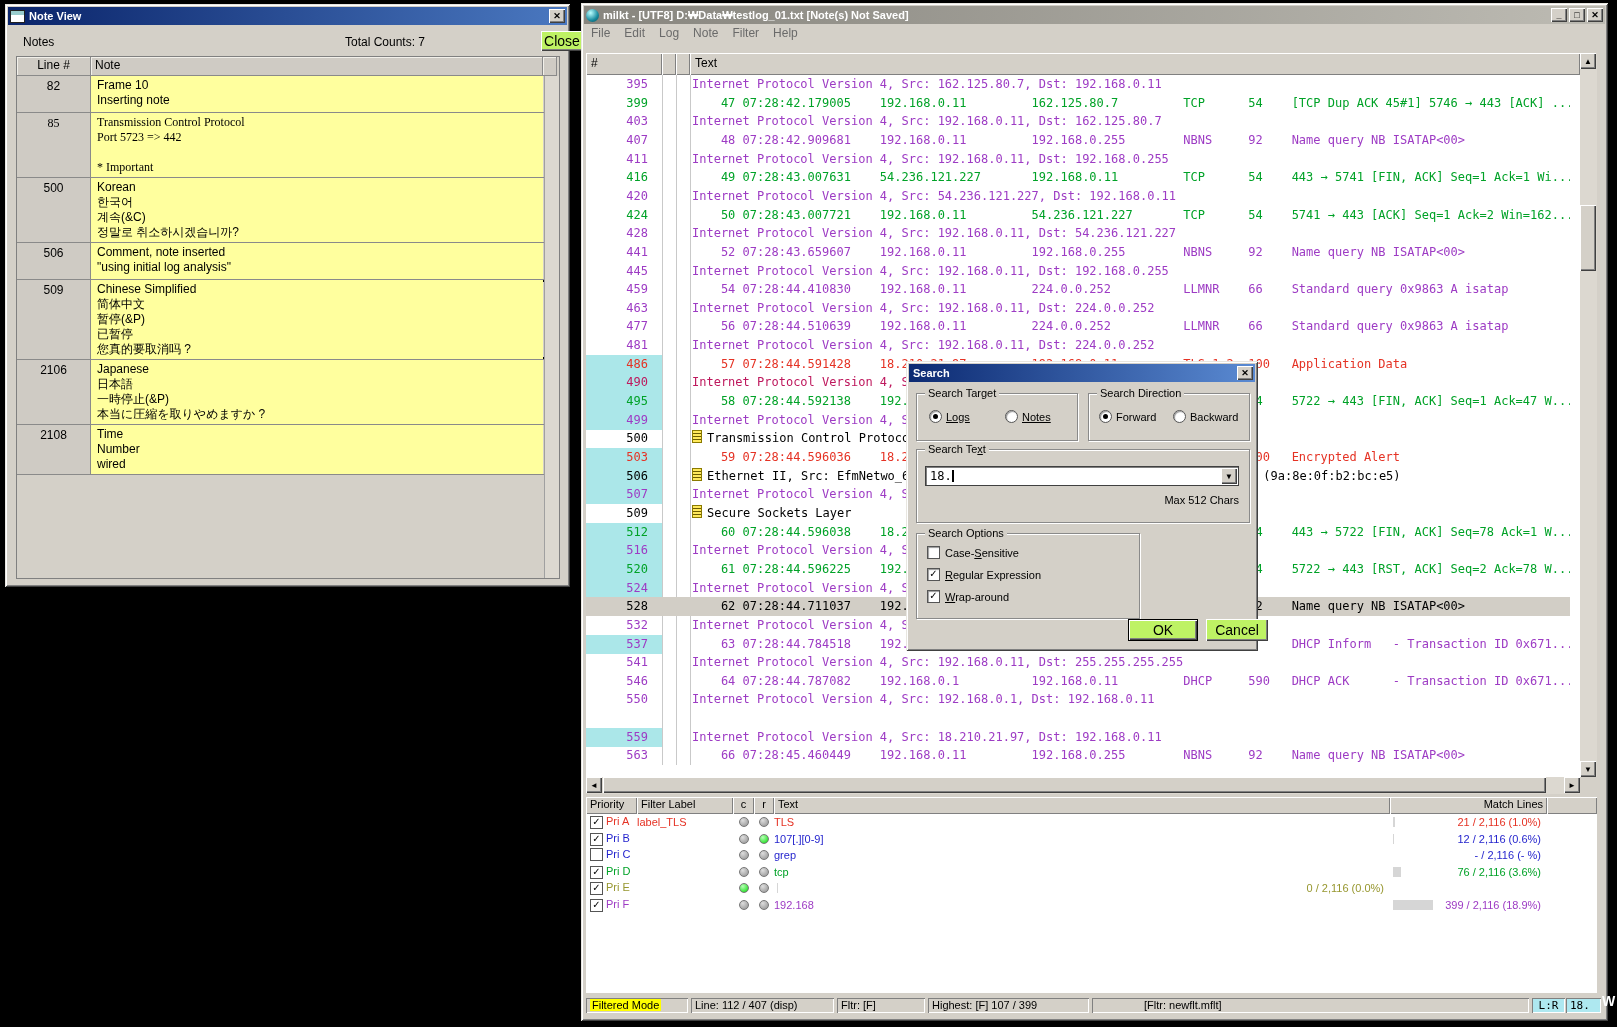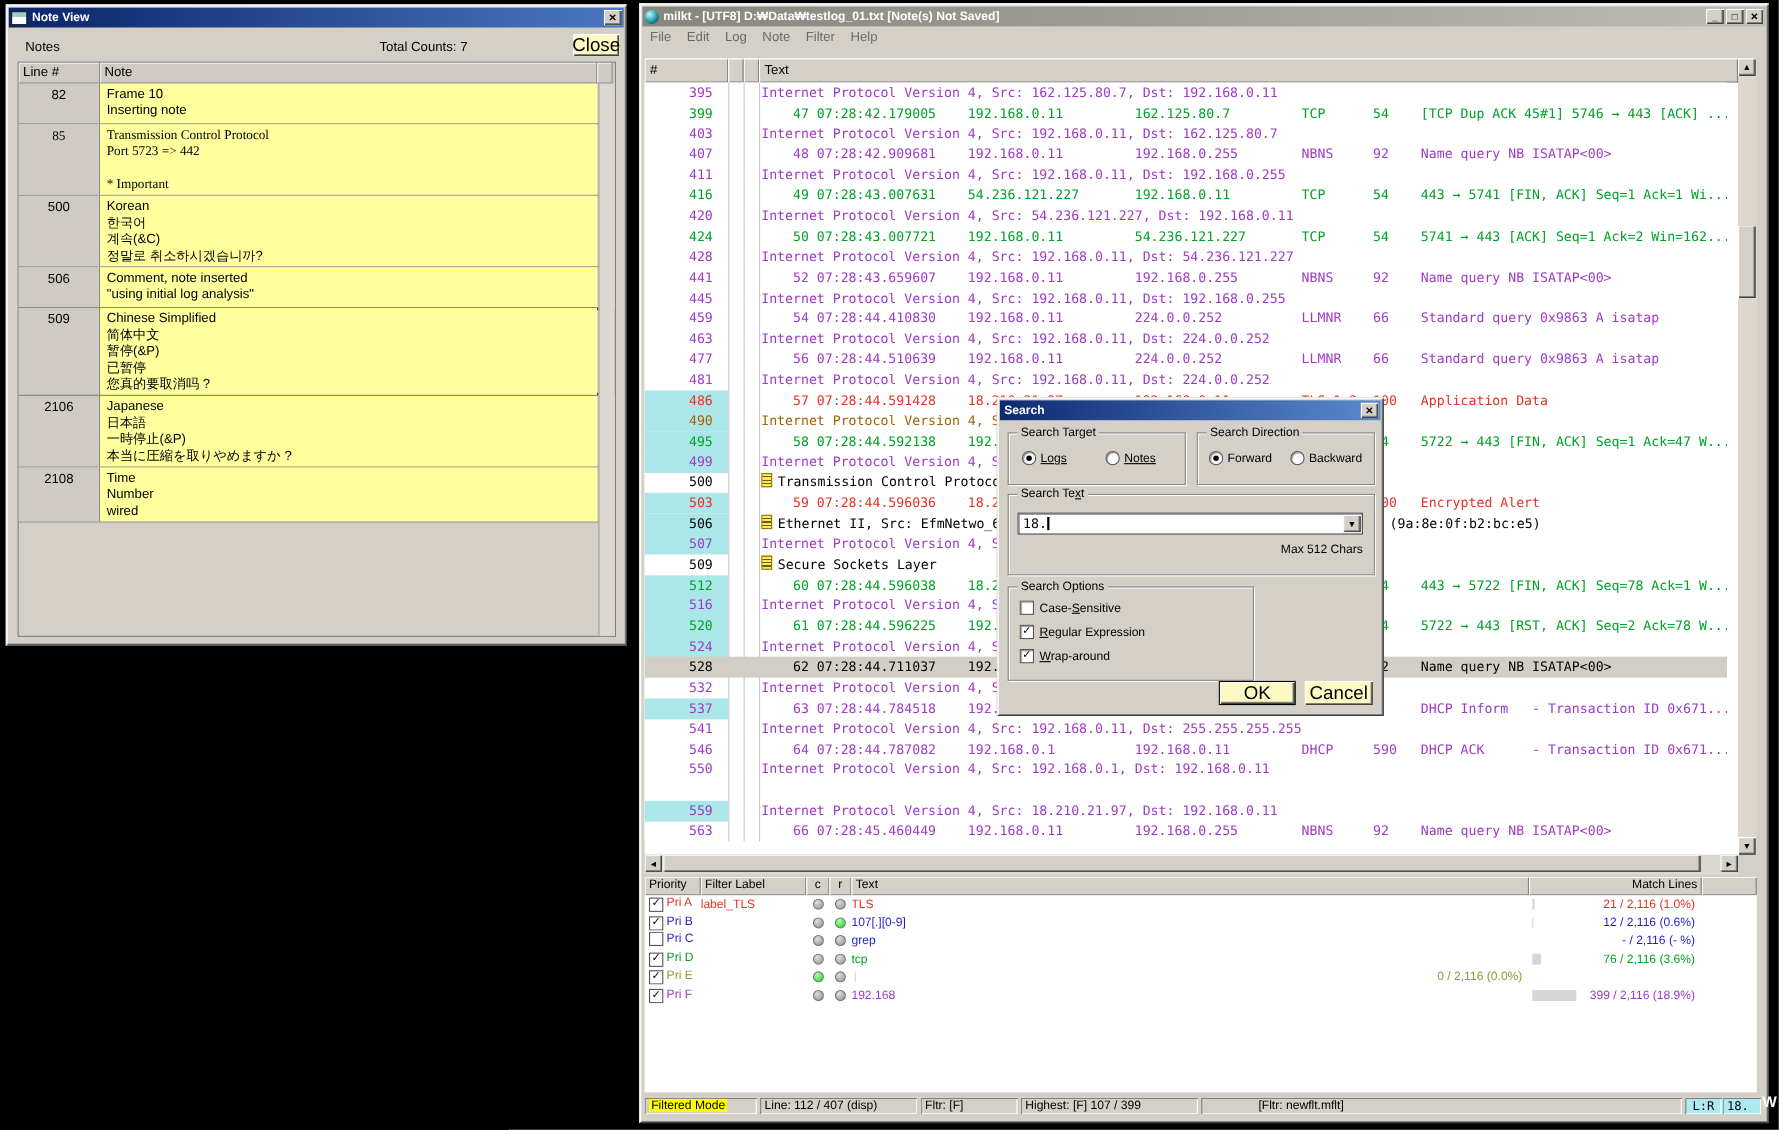--- a/index.html
+++ b/index.html
@@ -9,22 +9,22 @@
        box-shadow:inset 1px 1px 0 #e8e6e0,inset -1px -1px 0 #404040,inset 2px 2px 0 #fff,inset -2px -2px 0 #808080;}
   .titlebar{position:absolute;left:3px;top:3px;right:3px;height:18px;display:flex;align-items:center;
             padding:0 2px;color:#fff;font-size:11px;font-weight:bold;overflow:hidden;}
   .tb-blue{background:linear-gradient(90deg,#0a246a,#4a78c0);}
   .tb-blue2{background:linear-gradient(90deg,#0c2a72,#5a8ad2);}
   .tb-gray{background:linear-gradient(90deg,#87857e,#bdbbb3);}
   .tb-title{margin-left:4px;white-space:nowrap;flex:1;}
   .tb-btn{width:16px;height:14px;background:#D4D0C8;color:#000;font-size:9px;font-weight:bold;
           display:flex;align-items:center;justify-content:center;margin-left:2px;
           box-shadow:inset 1px 1px 0 #fff,inset -1px -1px 0 #404040,inset -2px -2px 0 #808080;}
-  .btn{background:#fef9c3;color:#000;display:flex;align-items:center;justify-content:center;
-       box-shadow:inset 1px 1px 0 #fff,inset -1px -1px 0 #404040,inset -2px -2px 0 #808080;font-size:17px;}
+  .btn{background:#bef264;color:#000;display:flex;align-items:center;justify-content:center;
+       box-shadow:inset 1px 1px 0 #fff,inset -1px -1px 0 #404040,inset -2px -2px 0 #808080;font-size:14px;margin-left:20px;}
   
   #note-window{left:5px;top:4px;width:565px;height:583px;}
   #nv-icon{width:13px;height:11px;background:linear-gradient(180deg,#9cc 0 4px,#fff 4px);border:1px solid #222;}
   #nv-notes-label{position:absolute;left:18px;top:31px;font-size:12px;}
   #nv-counts{position:absolute;left:340px;top:31px;font-size:12px;}
   #nv-close{position:absolute;left:516px;top:27px;width:42px;height:20px;}
   #nv-table{position:absolute;left:11px;top:52px;width:542px;height:521px;background:#D4D0C8;
             border:1px solid #808080;}
   #nv-header{display:grid;grid-template-columns:74px 452px 14px;height:19px;}
   .nv-hcell{background:#CFCBC4;border-right:1px solid #8a8a8a;border-bottom:1px solid #8a8a8a;
@@ -112,21 +112,21 @@
   <div class="titlebar tb-blue">
     <span id="nv-icon"></span>
     <span class="tb-title">Note View</span>
     <span class="tb-btn">✕</span>
   </div>
   <div id="nv-notes-label">Notes</div>
   <div id="nv-counts">Total Counts: 7</div>
   <div class="btn" id="nv-close">Close</div>
   <div id="nv-table">
     <div id="nv-header">
-      <div class="nv-hcell" style="text-align:left">Line #</div>
+      <div class="nv-hcell" style="text-align:center">Line #</div>
       <div class="nv-hcell">Note</div>
       <div class="nv-hcell"></div>
     </div>
     <div id="nv-rows">
         <div class="nv-row" style="height: 36px;">
           <div class="nv-line">82</div>
           <div class="nv-note">Frame 10
 Inserting note</div>
         </div>
         <div class="nv-row" style="height: 64px; font-family: Liberation Serif, serif;">
@@ -211,21 +211,21 @@
         <div class="log-row" style="top: 111.9px; color: rgb(157, 59, 196);"><span class="lr-num">420</span><span class="lr-text">Internet Protocol Version 4, Src: 54.236.121.227, Dst: 192.168.0.11</span></div>
         <div class="log-row" style="top: 130.55px; color: rgb(0, 162, 39);"><span class="lr-num">424</span><span class="lr-text">    50 07:28:43.007721    192.168.0.11         54.236.121.227       TCP      54    5741 → 443 [ACK] Seq=1 Ack=2 Win=162...</span></div>
         <div class="log-row" style="top: 149.2px; color: rgb(157, 59, 196);"><span class="lr-num">428</span><span class="lr-text">Internet Protocol Version 4, Src: 192.168.0.11, Dst: 54.236.121.227</span></div>
         <div class="log-row" style="top: 167.85px; color: rgb(157, 59, 196);"><span class="lr-num">441</span><span class="lr-text">    52 07:28:43.659607    192.168.0.11         192.168.0.255        NBNS     92    Name query NB ISATAP&lt;00&gt;</span></div>
         <div class="log-row" style="top: 186.5px; color: rgb(157, 59, 196);"><span class="lr-num">445</span><span class="lr-text">Internet Protocol Version 4, Src: 192.168.0.11, Dst: 192.168.0.255</span></div>
         <div class="log-row" style="top: 205.15px; color: rgb(157, 59, 196);"><span class="lr-num">459</span><span class="lr-text">    54 07:28:44.410830    192.168.0.11         224.0.0.252          LLMNR    66    Standard query 0x9863 A isatap</span></div>
         <div class="log-row" style="top: 223.8px; color: rgb(157, 59, 196);"><span class="lr-num">463</span><span class="lr-text">Internet Protocol Version 4, Src: 192.168.0.11, Dst: 224.0.0.252</span></div>
         <div class="log-row" style="top: 242.45px; color: rgb(157, 59, 196);"><span class="lr-num">477</span><span class="lr-text">    56 07:28:44.510639    192.168.0.11         224.0.0.252          LLMNR    66    Standard query 0x9863 A isatap</span></div>
         <div class="log-row" style="top: 261.1px; color: rgb(157, 59, 196);"><span class="lr-num">481</span><span class="lr-text">Internet Protocol Version 4, Src: 192.168.0.11, Dst: 224.0.0.252</span></div>
         <div class="log-row" style="top: 279.75px; color: rgb(229, 50, 36);"><span class="lr-num mark">486</span><span class="lr-text">    57 07:28:44.591428    18.210.21.97         192.168.0.11         TLSv1.2  100   Application Data</span></div>
-        <div class="log-row" style="top: 298.4px; color: #a16207;"><span class="lr-num mark">490</span><span class="lr-text">Internet Protocol Version 4, Src: 18.210.21.97, Dst: 192.168.0.11</span></div>
+        <div class="log-row" style="top: 298.4px; color: #be185d;"><span class="lr-num mark">490</span><span class="lr-text">Internet Protocol Version 4, Src: 18.210.21.97, Dst: 192.168.0.11</span></div>
         <div class="log-row" style="top: 317.05px; color: rgb(0, 162, 39);"><span class="lr-num mark">495</span><span class="lr-text">    58 07:28:44.592138    192.168.0.11         18.210.21.97         TCP      54    5722 → 443 [FIN, ACK] Seq=1 Ack=47 W...</span></div>
         <div class="log-row" style="top: 335.7px; color: rgb(157, 59, 196);"><span class="lr-num mark">499</span><span class="lr-text">Internet Protocol Version 4, Src: 192.168.0.11, Dst: 18.210.21.97</span></div>
         <div class="log-row" style="top: 354.35px; color: rgb(0, 0, 0);"><span class="lr-num">500</span><span class="lr-text"><span class="note-icon"></span>Transmission Control Protocol, Src Port: 5722, Dst Port: 443</span></div>
         <div class="log-row" style="top: 373px; color: rgb(229, 50, 36);"><span class="lr-num mark">503</span><span class="lr-text">    59 07:28:44.596036    18.210.21.97         192.168.0.11         TLSv1.2  100   Encrypted Alert</span></div>
         <div class="log-row" style="top: 391.65px; color: rgb(0, 0, 0);"><span class="lr-num mark">506</span><span class="lr-text"><span class="note-icon"></span>Ethernet II, Src: EfmNetwo_6f:2b:02 (88:3c:1c:6f:2b:02), Dst: Intel_b2:bc:e5 (9a:8e:0f:b2:bc:e5)</span></div>
         <div class="log-row" style="top: 410.3px; color: rgb(157, 59, 196);"><span class="lr-num mark">507</span><span class="lr-text">Internet Protocol Version 4, Src: 18.210.21.97, Dst: 192.168.0.11</span></div>
         <div class="log-row" style="top: 428.95px; color: rgb(0, 0, 0);"><span class="lr-num">509</span><span class="lr-text"><span class="note-icon"></span>Secure Sockets Layer</span></div>
         <div class="log-row" style="top: 447.6px; color: rgb(0, 162, 39);"><span class="lr-num mark">512</span><span class="lr-text">    60 07:28:44.596038    18.210.21.97         192.168.0.11         TCP      54    443 → 5722 [FIN, ACK] Seq=78 Ack=1 W...</span></div>
         <div class="log-row" style="top: 466.25px; color: rgb(157, 59, 196);"><span class="lr-num mark">516</span><span class="lr-text">Internet Protocol Version 4, Src: 18.210.21.97, Dst: 192.168.0.11</span></div>
         <div class="log-row" style="top: 484.9px; color: rgb(0, 162, 39);"><span class="lr-num mark">520</span><span class="lr-text">    61 07:28:44.596225    192.168.0.11         18.210.21.97         TCP      54    5722 → 443 [RST, ACK] Seq=2 Ack=78 W...</span></div>

